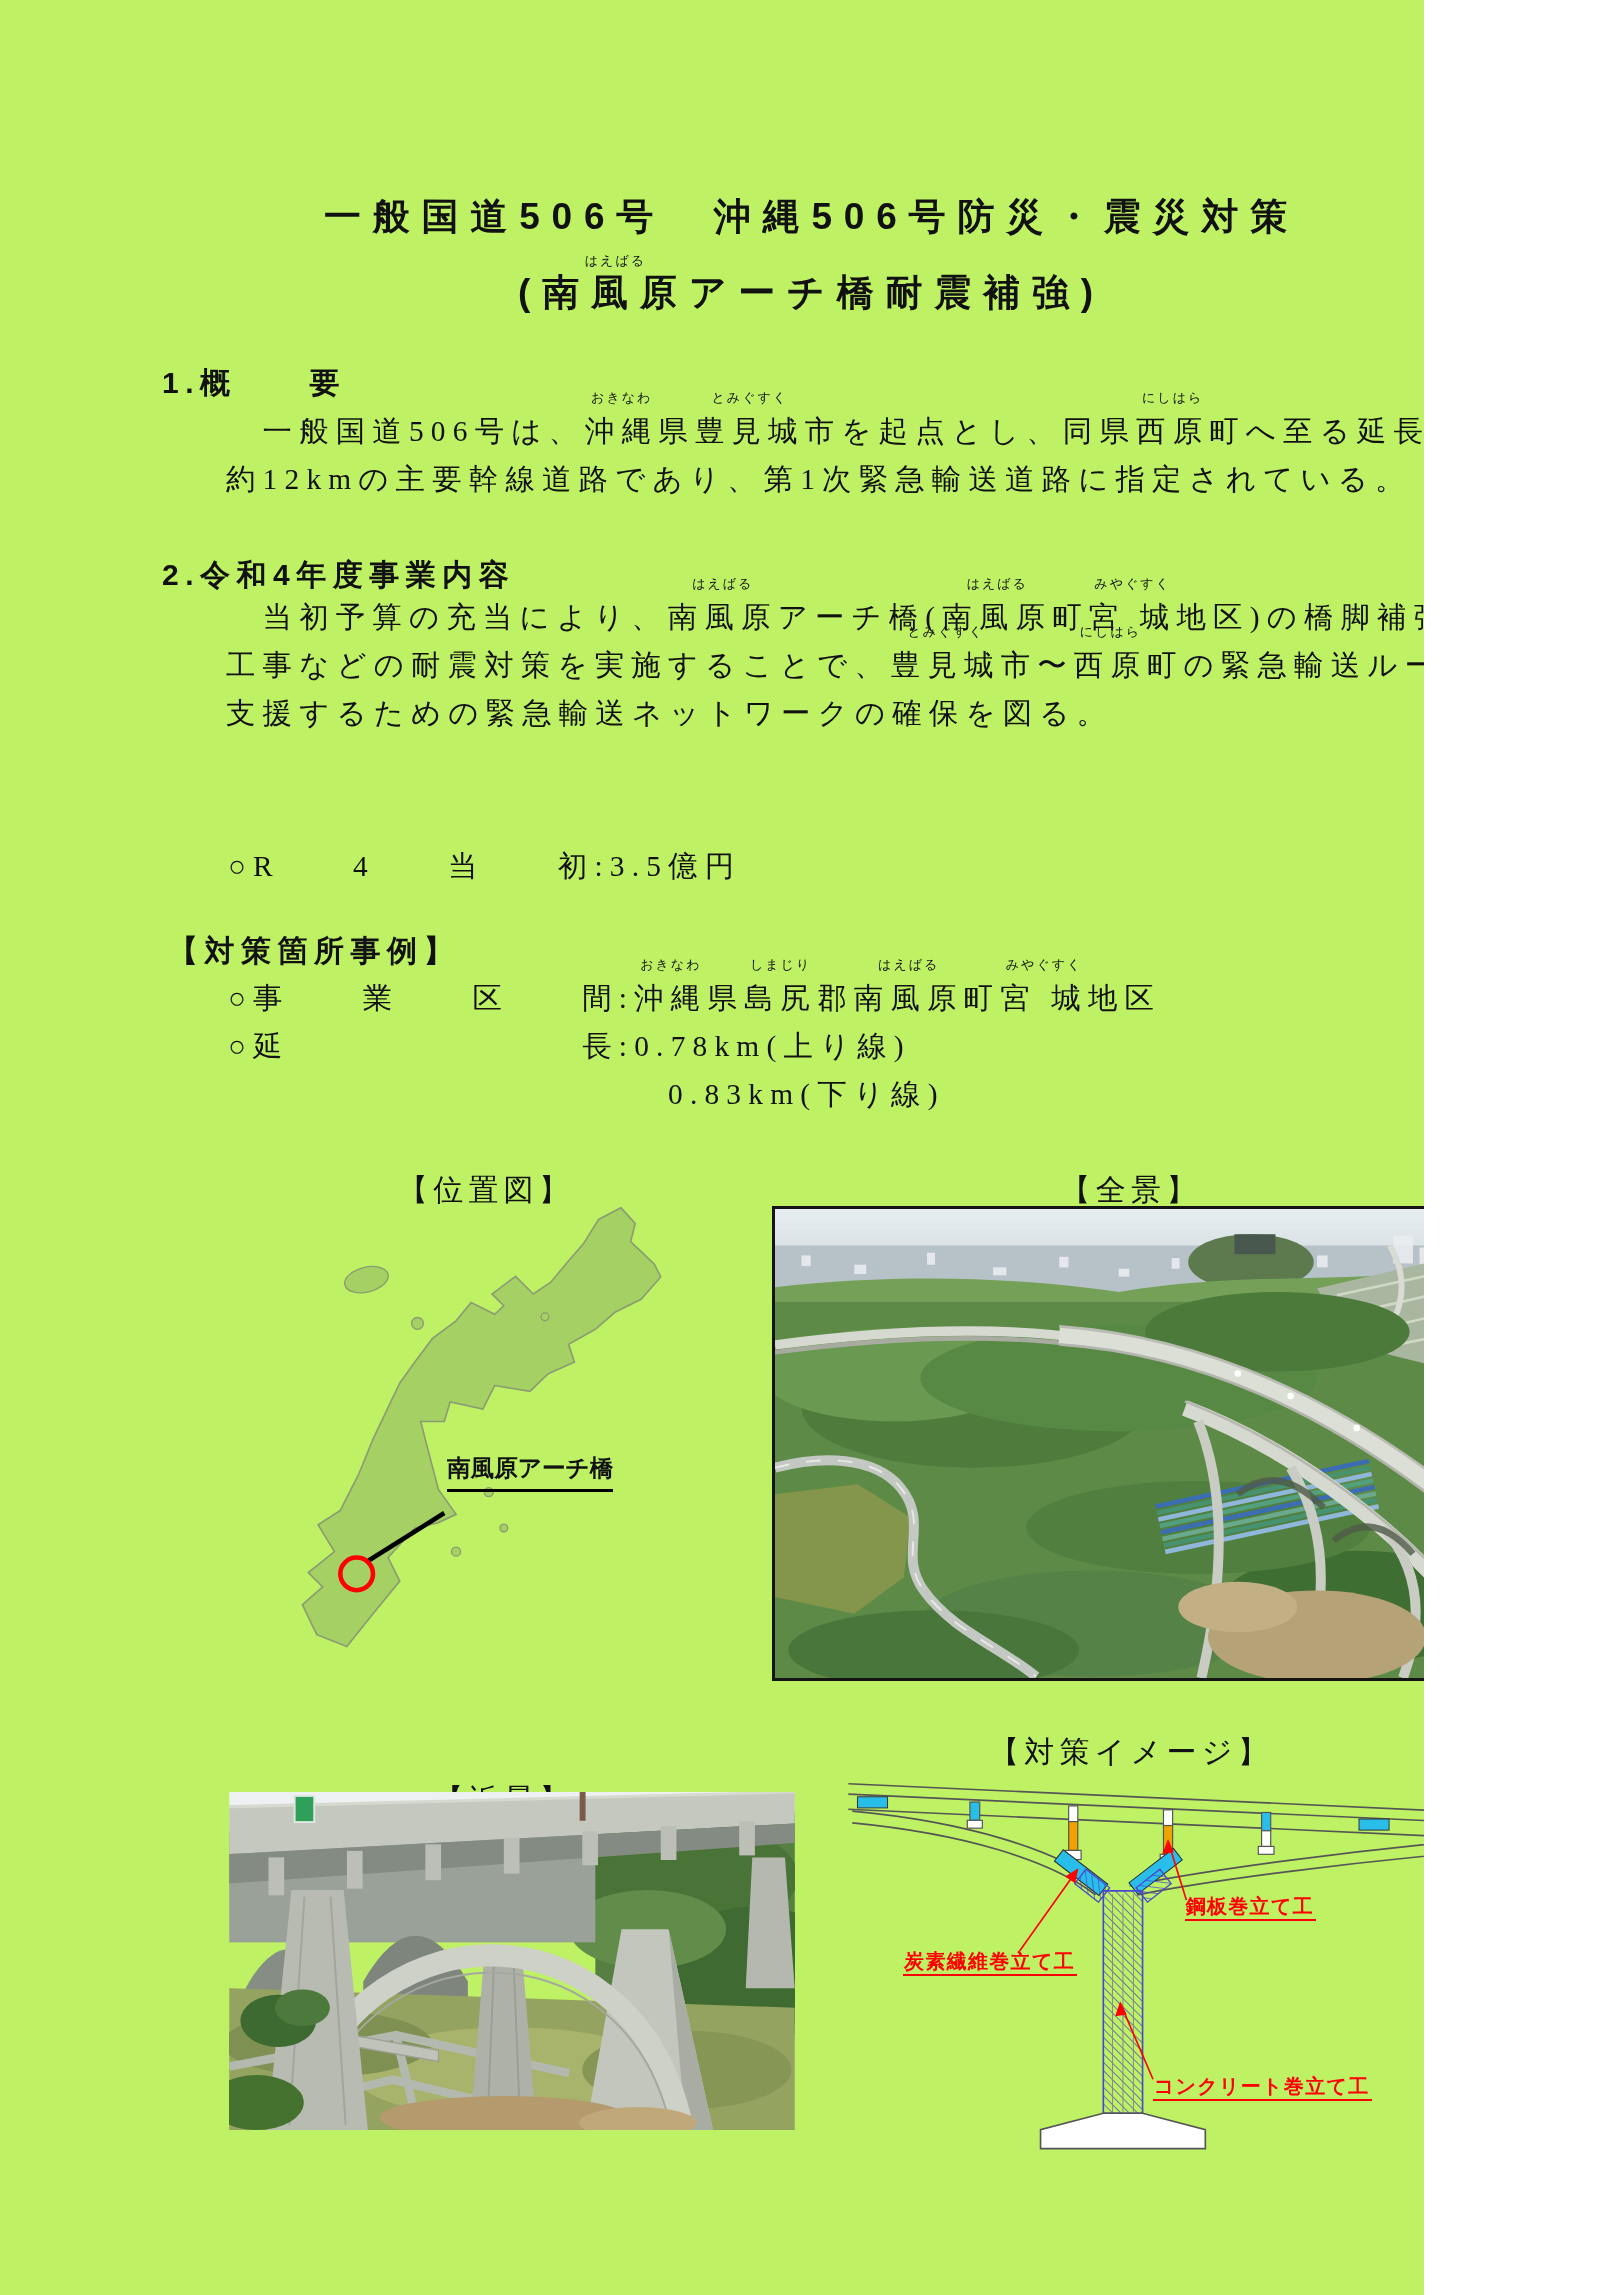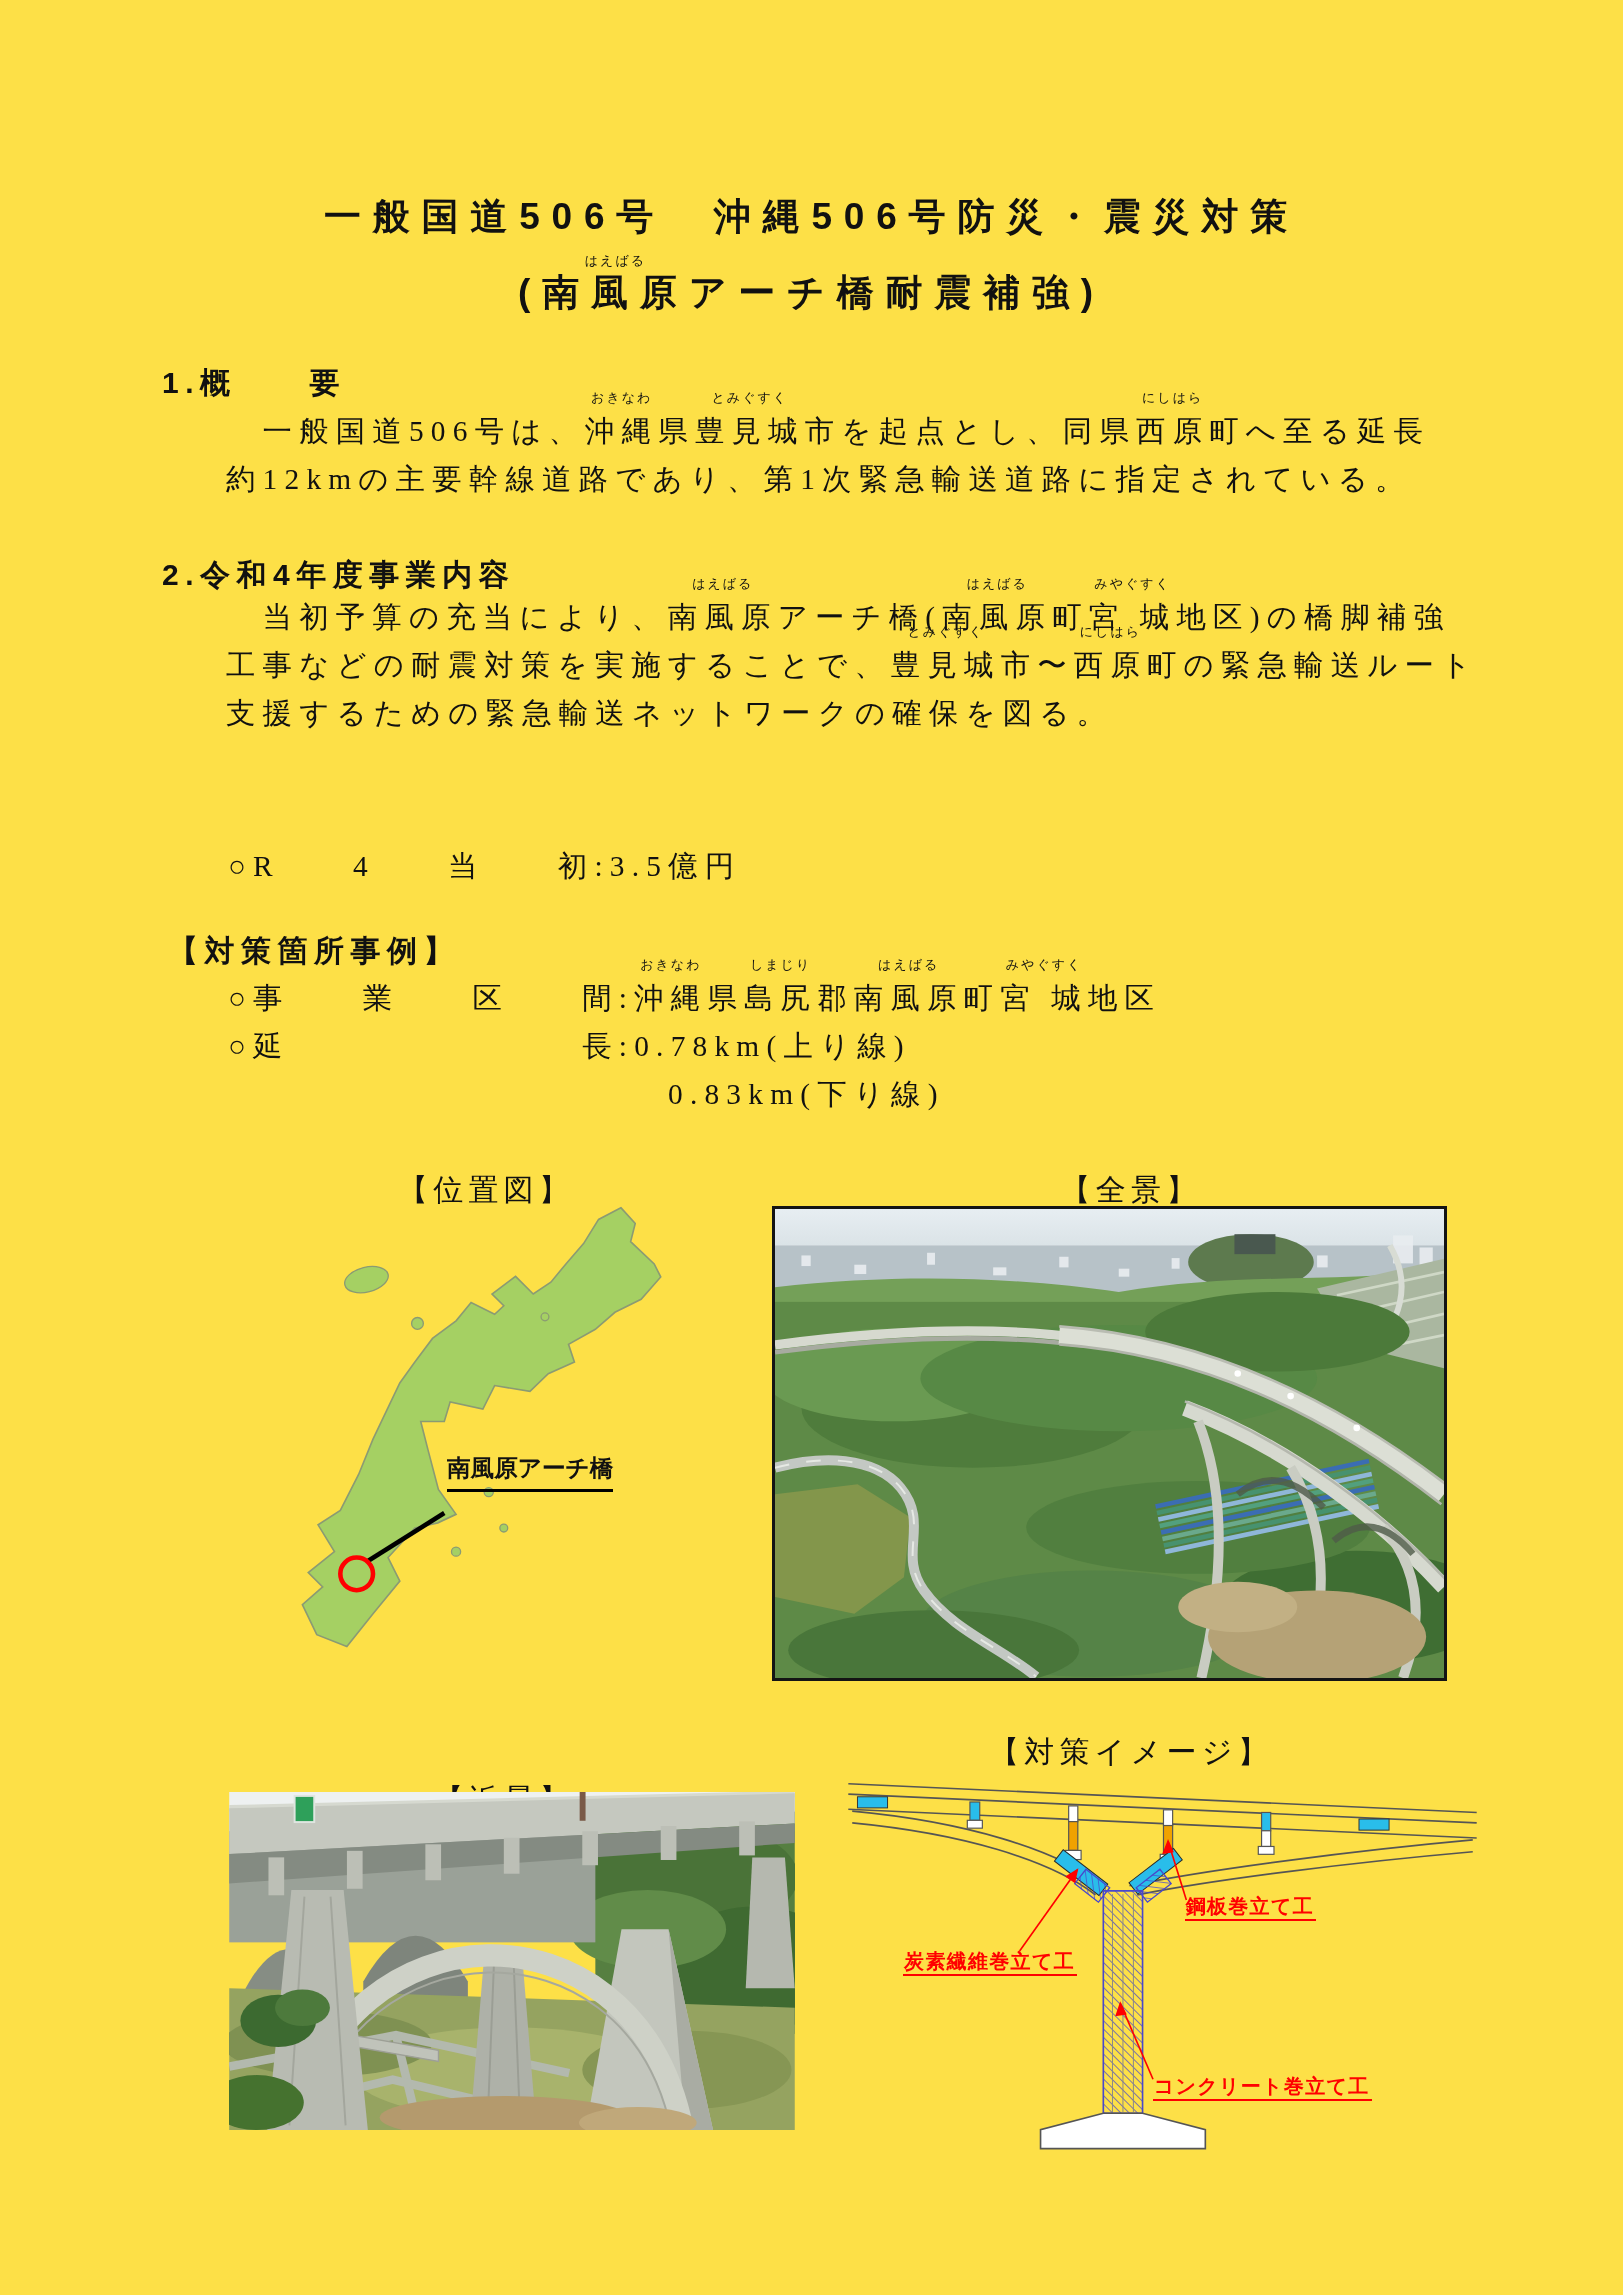--- a/index.html
+++ b/index.html
@@ -1,16 +1,16 @@
 <!DOCTYPE html>
 <html style="--map-green: #a5d063; --map-outline: #8b9b73; --highlight-red: #ff0000; --cyan: #29bdea; --orange: #f0a200; --hatch-blue: #4848cc; --line-gray: #555555;font-size:10.5px"><head>
 <meta charset="utf-8">
 <style>
   html,body{margin:0;padding:0;background:#fff;}
-  #page{position:relative;width:1623px;height:2295px;background:#fde047;overflow:hidden;
+  #page{position:relative;width:1424px;height:2295px;background:#bef264;overflow:hidden;
         font-family:"Liberation Serif","DejaVu Serif",serif;color:#111;}
   .abs{position:absolute;}
   
   .title-line{left:0;width:1623px;text-align:center;font-weight:bold;
               font-family:"Liberation Sans","DejaVu Sans",sans-serif;
               font-size:37px;letter-spacing:11.8px;line-height:46px;white-space:nowrap;}
   
   .h-sec{font-weight:bold;font-family:"Liberation Sans","DejaVu Sans",sans-serif;
          font-size:30px;letter-spacing:6.5px;line-height:37px;white-space:nowrap;}
   

